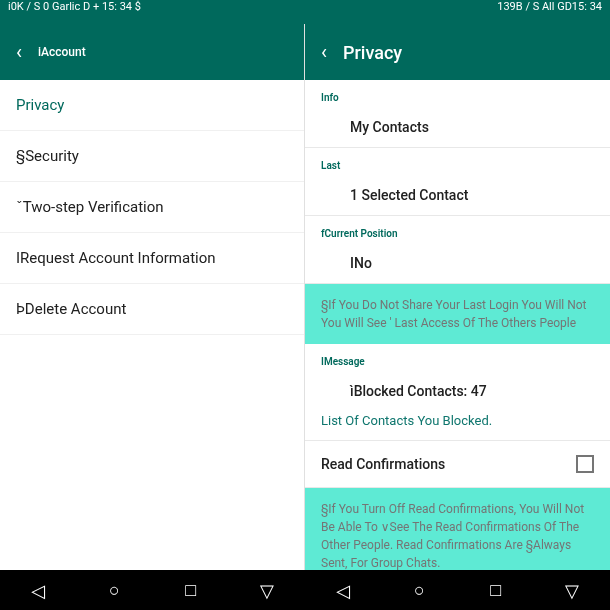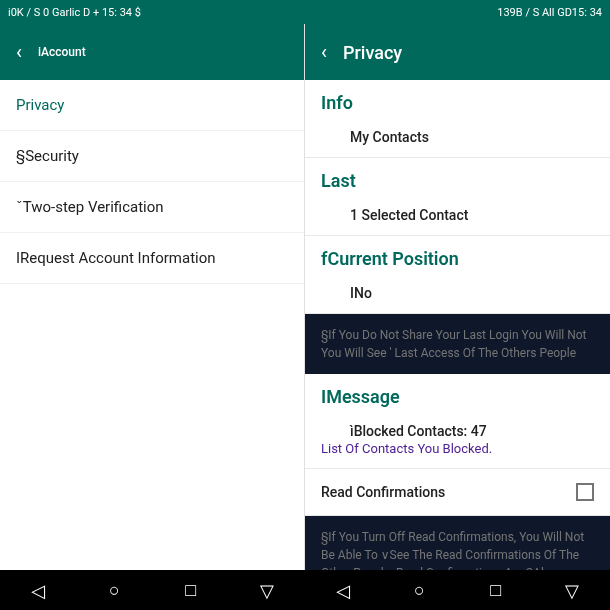--- a/index.html
+++ b/index.html
@@ -5,21 +5,21 @@
     * { margin: 0; padding: 0; box-sizing: border-box; }
     body { width: 610px; height: 610px; font-family: 'Roboto', Arial, sans-serif; background: #fff; overflow: hidden; position: relative; }
 
     
     .status-bar {
       width: 100%;
       height: 24px;
       background: #00695c;
       display: flex;
       justify-content: space-between;
-      align-items: center;
+      align-items: flex-start;
       padding: 0 8px;
       color: #fff;
       font-size: 11px;
     }
 
     
     .main-layout {
       display: flex;
       height: calc(610px - 24px - 40px);
     }
@@ -95,43 +95,43 @@
 
     .right-header .title {
       color: #fff;
       font-size: 18px;
       font-weight: 500;
     }
 
     
     .section-header {
       padding: 12px 16px 4px 16px;
-      font-size: 18px;
+      font-size: 10px;
       font-weight: 600;
       color: #00695c;
       text-transform: none;
     }
 
     .setting-item {
       padding: 12px 16px;
       border-bottom: 1px solid #e8e8e8;
       cursor: pointer;
     }
 
     .setting-item .setting-label {
       font-size: 14px;
       color: #212121;
       font-weight: 500;
       margin-left: 29px;
     }
 
     .setting-item .setting-value {
       font-size: 13px;
-      color: #4c1d95;
-      margin-top: 2px;
+      color: #0f766e;
+      margin-top: 14px;
     }
 
     .setting-item-row {
       padding: 14px 16px;
       border-bottom: 1px solid #e8e8e8;
       display: flex;
       align-items: center;
       justify-content: space-between;
       cursor: pointer;
     }
@@ -144,21 +144,21 @@
 
     .checkbox {
       width: 18px;
       height: 18px;
       border: 2px solid #757575;
       display: inline-block;
       flex-shrink: 0;
     }
 
     .info-box {
-      background: #0f172a;
+      background: #5eead4;
       padding: 12px 16px;
       font-size: 12px;
       color: #757575;
       line-height: 1.5;
     }
 
     .bottom-nav-item {
       color: #fff;
       font-size: 18px;
       cursor: pointer;
@@ -198,20 +198,21 @@
   <div class="left-panel">
     <div class="left-header">
       <span class="back-arrow">‹</span>
       <span class="title">iAccount</span>
     </div>
     <div class="left-nav">
       <div class="nav-item active">Privacy</div>
       <div class="nav-item">§Security</div>
       <div class="nav-item">ˇTwo-step Verification</div>
       <div class="nav-item">IRequest Account Information</div>
+      <div class="nav-item">ÞDelete Account</div>
     </div>
   </div>
 
   <div class="right-panel">
     <div class="right-header">
       <span class="back-arrow">‹</span>
       <span class="title">Privacy</span>
     </div>
 
     <div class="section-header">Info</div>

